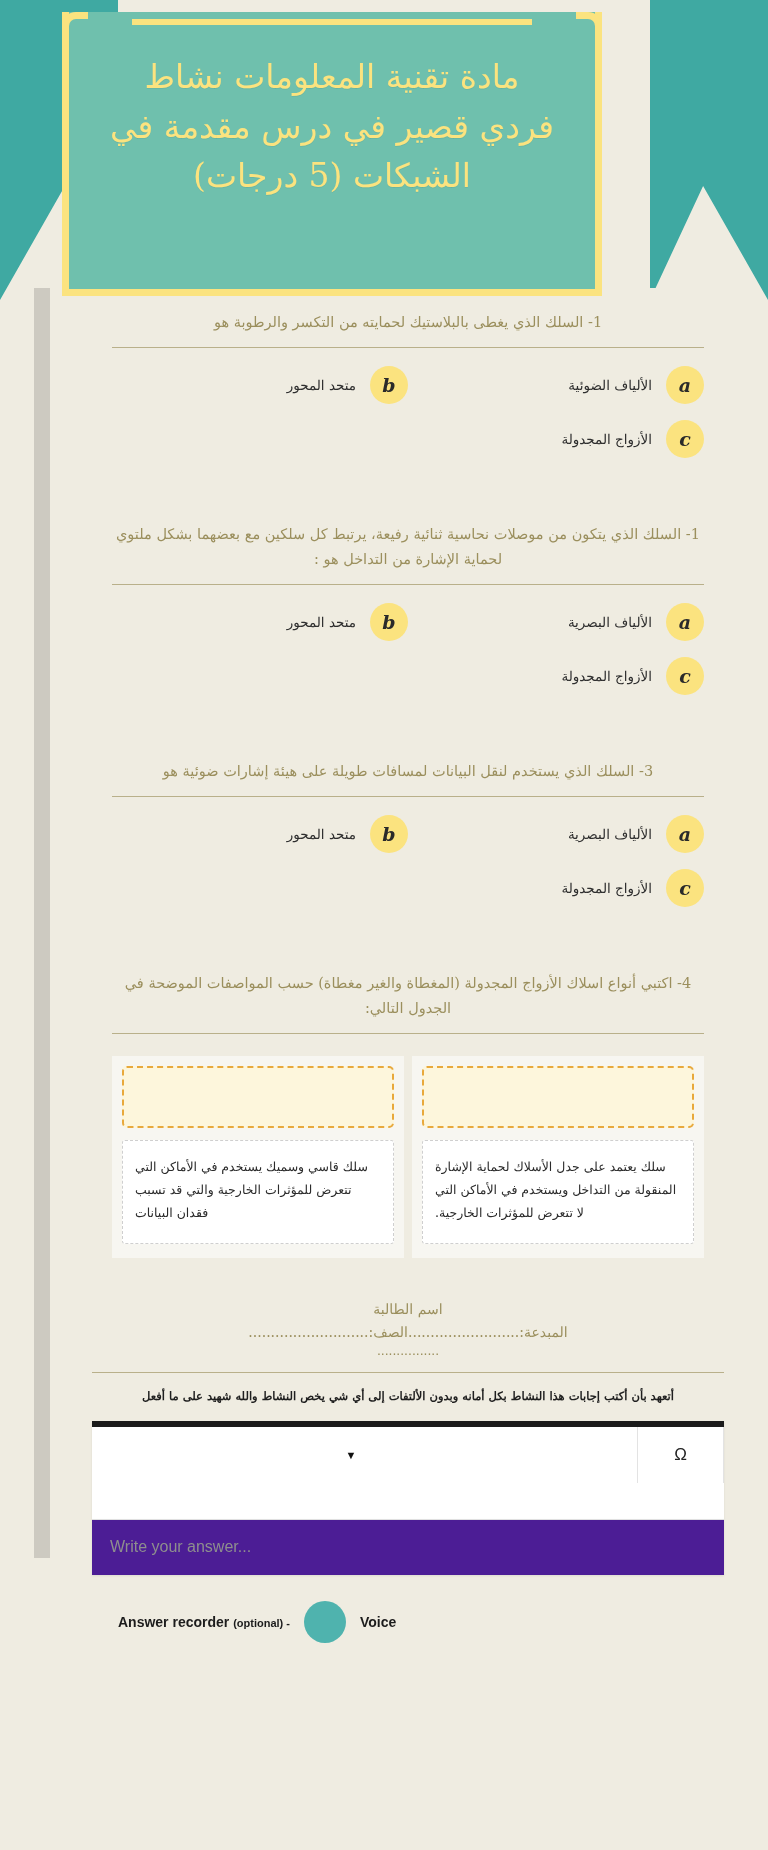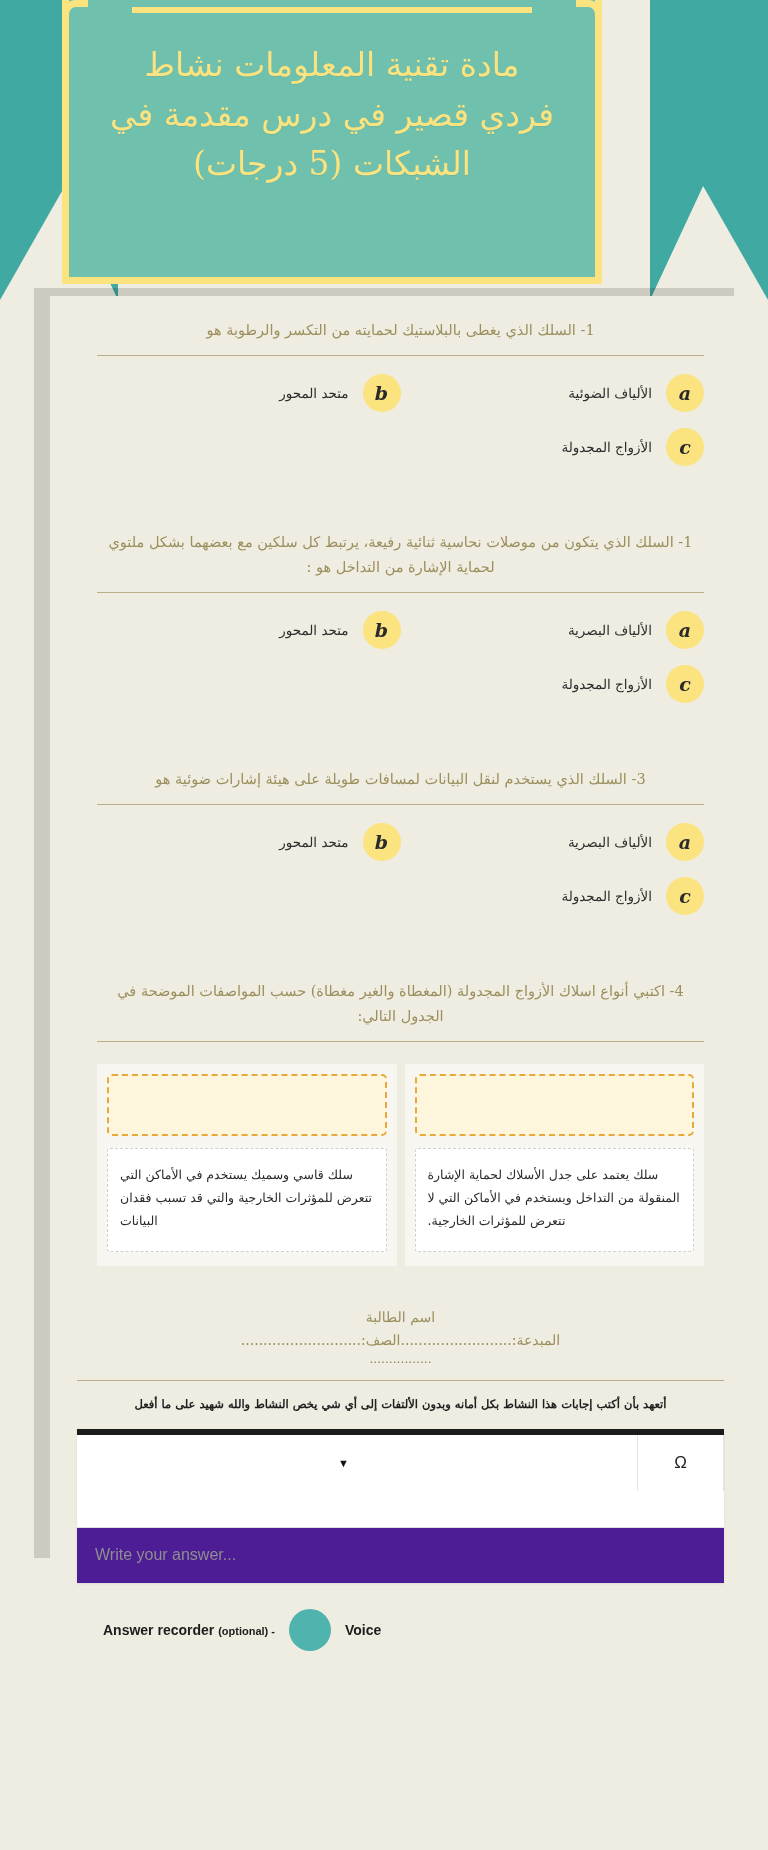--- a/index.html
+++ b/index.html
@@ -31,21 +31,21 @@
     height: 300px;
     background: #3fa9a2;
     z-index: 0;
   }
   .chevron-left { left: 0;  clip-path: polygon(0 0, 100% 0, 100% 100%, 55% 62%, 0 100%); }
   .chevron-right{ right: 0; clip-path: polygon(0 0, 100% 0, 100% 100%, 45% 62%, 0 100%); }
 
   
   .header-wrap {
     position: absolute;
-    top: 0; left: 62px;
+    top: 12px; left: 62px;
     width: 540px;
     z-index: 3;
   }
   .header-card {
     position: relative;
     background: #6fc0ad;
     border-left: 7px solid #fbe37f;
     border-right: 7px solid #fbe37f;
     border-bottom: 7px solid #fbe37f;
     padding: 26px 34px 34px 34px;
@@ -80,26 +80,26 @@
   
   .sheet-shadow {
     position: absolute;
     top: 288px; left: 34px;
     width: 700px; height: 1270px;
     background: rgba(0,0,0,0.14);
     z-index: 1;
   }
   .sheet {
     position: absolute;
-    top: 296px; left: 50px;
+    top: 288px; left: 50px;
     width: 700px;
     min-height: 1262px;
     background: #efece1;
     z-index: 2;
-    padding: 0 0 20px 1px;
+    padding: 0 0 20px 16px;
   }
 
   .q-block { padding: 0 20px; }
   .q-text {
     direction: rtl;
     text-align: center;
     color: #9b8f5d;
     font-family: "DejaVu Serif", "Liberation Serif", serif;
     font-size: 14.5px;
     line-height: 1.72;

